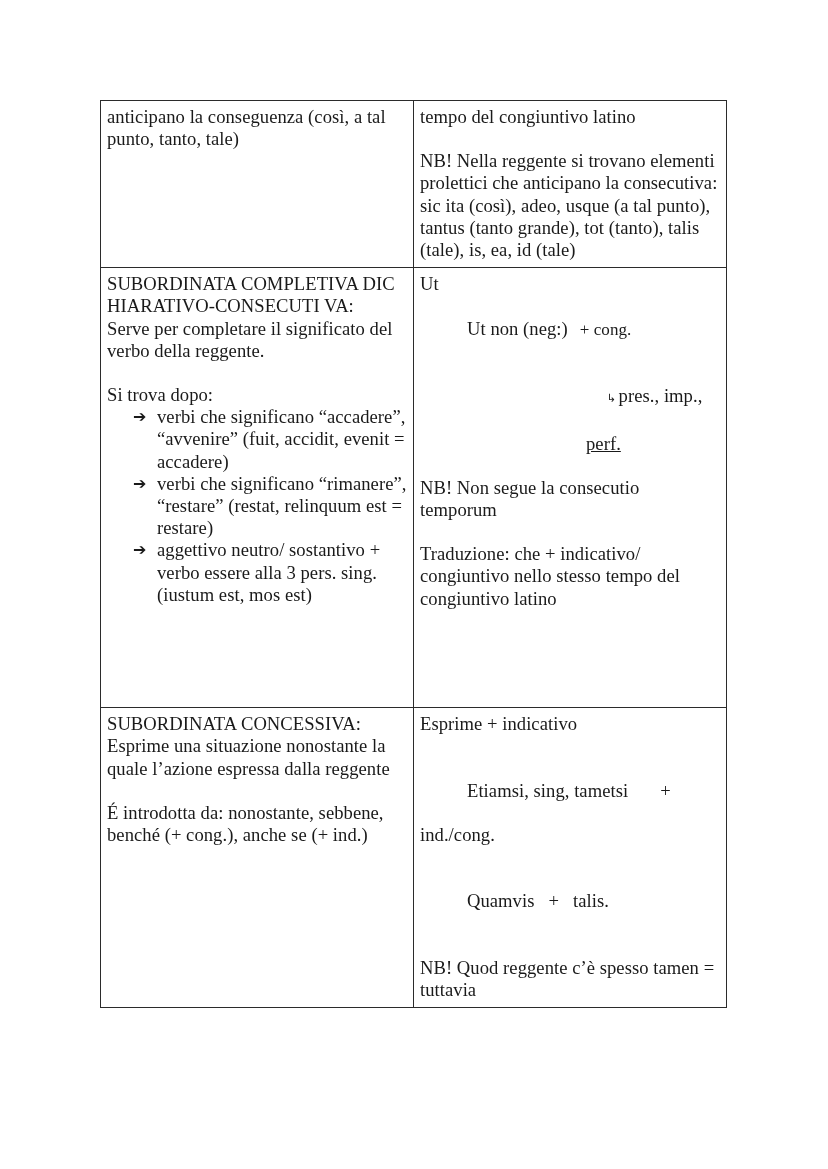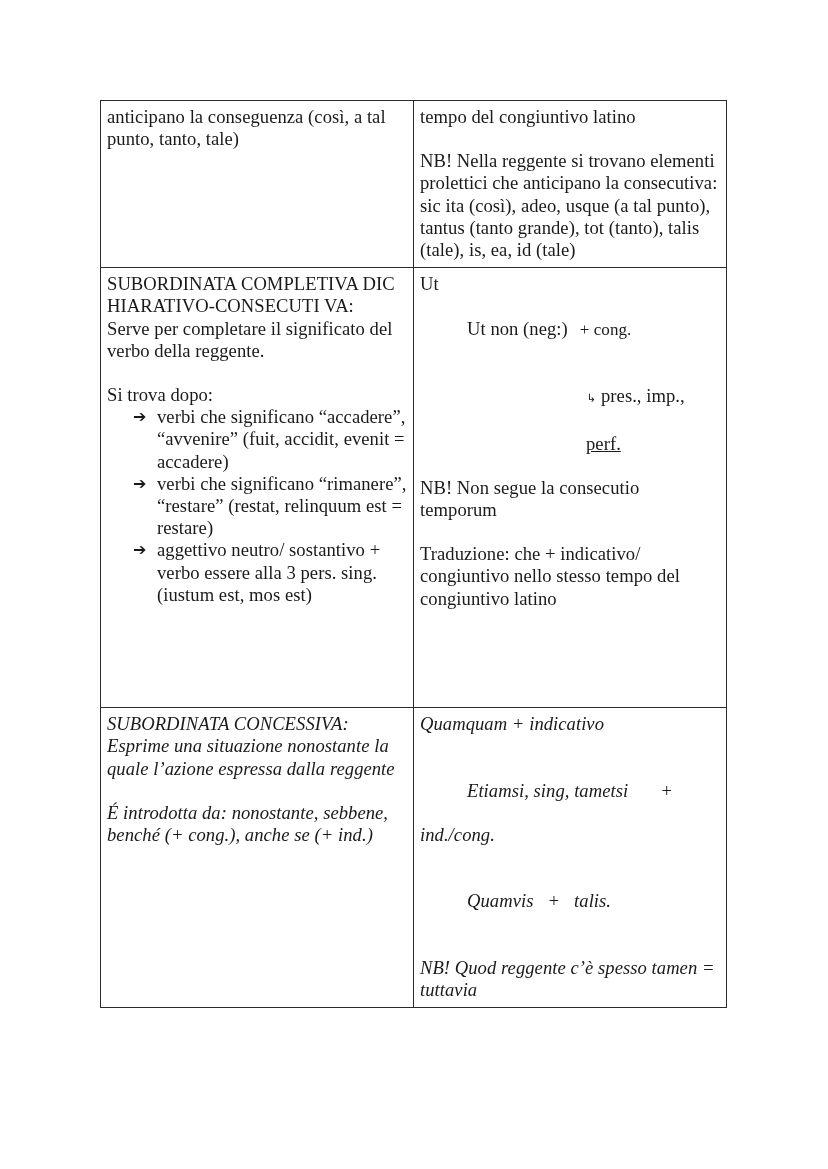--- a/index.html
+++ b/index.html
@@ -52,20 +52,21 @@
     }
     ul.arrows li .arrow {
       position: absolute;
       left: 0;
       top: 0;
       font-family: "DejaVu Sans", sans-serif;
       font-size: 16px;
     }
     .indent-ret {
       padding-left: 120px;
+      text-align: center;
     }
     .indent-ret .ret {
       font-family: "DejaVu Sans", sans-serif;
       font-size: 11px;
       display: inline-block;
       width: 14px;
     }
     .indent-ret2 {
       padding-left: 166px;
       text-decoration: underline;
@@ -124,29 +125,29 @@
           <span class="ret">↳</span><span>pres., imp.,</span>
         </p>
         <p class="p indent-ret2">perf.</p>
         <div class="gap"></div>
         <p class="p">NB! Non segue la consecutio temporum</p>
         <div class="gap"></div>
         <p class="p">Traduzione: che + indicativo/ congiuntivo nello stesso tempo del congiuntivo latino</p>
       </td>
     </tr>
 
-    <tr style="height:218px;font-style:italic;">
+    <tr style="height:218px;">
       <td>
         <p class="p">SUBORDINATA CONCESSIVA:</p>
         <p class="p">Esprime una situazione nonostante la quale l’azione espressa dalla reggente</p>
         <div class="gap"></div>
         <p class="p">É introdotta da: nonostante, sebbene, benché (+ cong.), anche se (+ ind.)</p>
       </td>
       <td>
-        <p class="p">Quamquam + indicativo</p>
+        <p class="p">Esprime + indicativo</p>
         <div class="gap"></div>
         <p class="p">
           <span>Etiamsi, sing, tametsi</span><span class="sp" style="width:32px;"></span><span>+</span>
         </p>
         <p class="p">ind./cong.</p>
         <div class="gap"></div>
         <p class="p">
           <span>Quamvis</span><span class="sp" style="width:14px;"></span><span>+</span><span class="sp" style="width:14px;"></span><span>talis.</span>
         </p>
         <div class="gap"></div>

